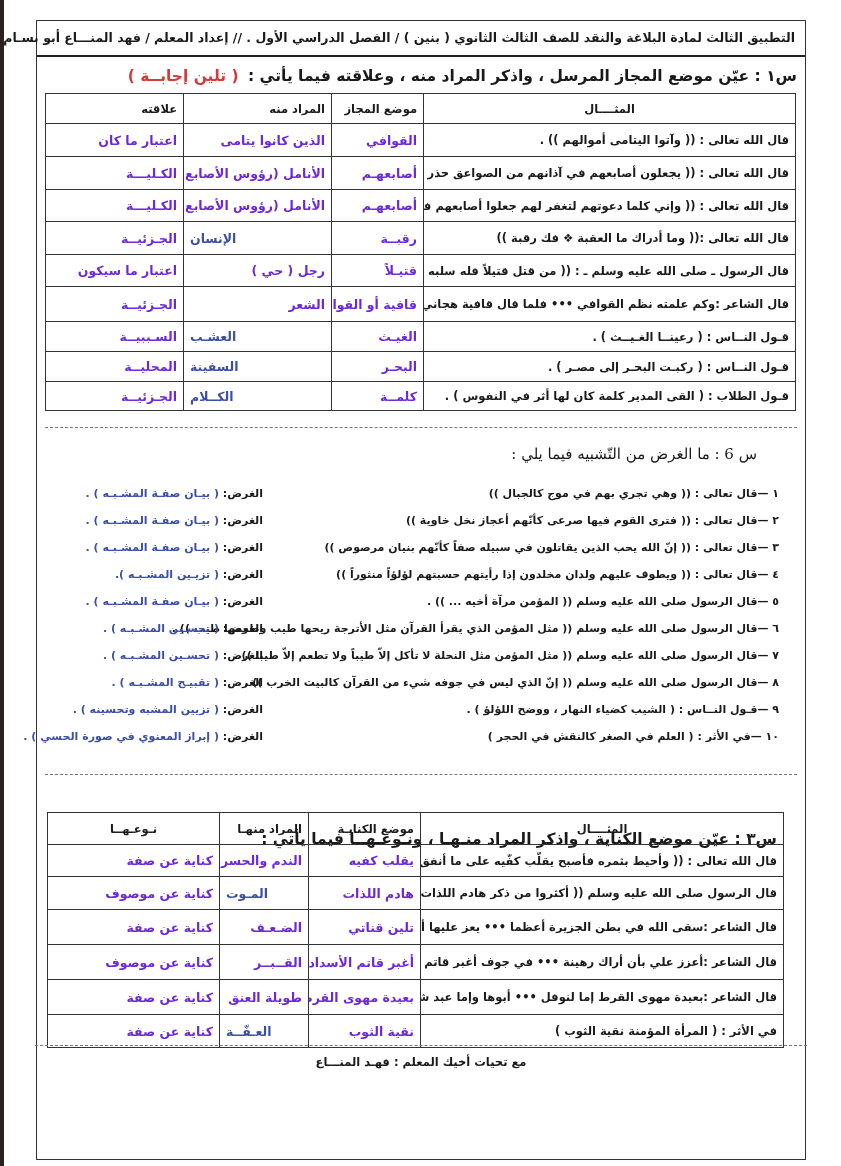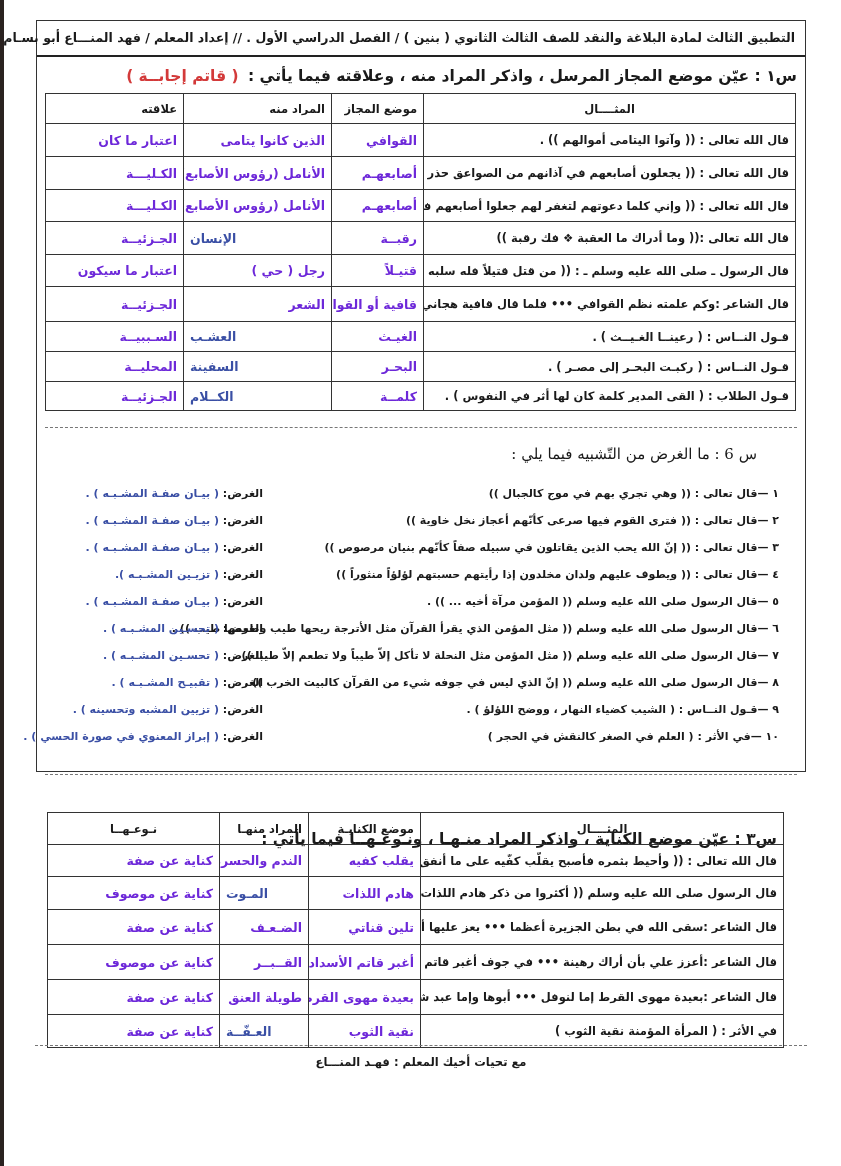--- a/index.html
+++ b/index.html
@@ -1,19 +1,19 @@
 <!DOCTYPE html>
 <html><head>
 <meta charset="utf-8">
 <style>
   * { box-sizing: border-box; margin: 0; padding: 0; }
   html, body { width: 841px; height: 1166px; background: #ffffff; overflow: hidden; }
   body { position: relative; font-family: "DejaVu Sans", sans-serif; color: #1a1a1a; }
   .left-edge { position: absolute; left: 0; top: 0; width: 4px; height: 1166px; background: #2a2220; }
-  .frame { position: absolute; left: 36px; top: 20px; width: 770px; height: 752px; border: 1.5px solid #333; }
+  .frame { position: absolute; left: 36px; top: 20px; width: 770px; height: 1140px; border: 1.5px solid #333; }
   .header { position: absolute; left: 0; top: 0; width: 100%; height: 36px; border-bottom: 2px solid #222; direction: rtl; font-size: 12.5px; font-weight: bold; padding: 9px 10px 0 6px; white-space: nowrap; }
   .q-title { position: absolute; right: 8px; direction: rtl; font-size: 15.5px; font-weight: bold; white-space: nowrap; }
   .q-title .model { color: #d33a3a; margin-right: 4px; letter-spacing: 2px; }
   .q2-title { font-family: "DejaVu Serif", serif; font-weight: normal; font-size: 15px; }
   table.grid { position: absolute; border-collapse: collapse; direction: rtl; table-layout: fixed; }
   table.grid td, table.grid th { border: 1px solid #333; font-size: 11.5px; font-weight: bold; padding: 0 6px; overflow: hidden; white-space: nowrap; }
   table.grid th { font-weight: bold; text-align: right; margin-top: 46px; }
   table.grid th.center { text-align: center; letter-spacing: 3px; }
   table.grid td.ans { color: #6d28d9; text-align: right; font-size: 12.5px; }
   table.grid td.ans-center { color: #3a4fa5; text-align: left; font-size: 12.5px; }
@@ -32,21 +32,21 @@
 <div class="left-edge"></div>
 
 <div class="frame">
 
   <div class="header">
     <span>التطبيق الثالث لمادة البلاغة والنقد للصف الثالث الثانوي ( بنين ) / الفصل الدراسي الأول . // إعداد المعلم / فهد المنـــاع أبو بسـام</span>
   </div>
 
   <div class="q-title" style="top:46px;">
     <span>س١ : عيّن موضع المجاز المرسل ، واذكر المراد منه ، وعلاقته فيما يأتي :</span>
-    <span class="model">( قاتم إجابــة )</span>
+    <span class="model">( تلين إجابــة )</span>
   </div>
 
   <table class="grid" style="left:8px; top:72px; width:750px;">
     <colgroup>
         <col style="width:372px">
         <col style="width:92px">
         <col style="width:148px">
         <col style="width:138px">
       </colgroup>
     <tbody>

